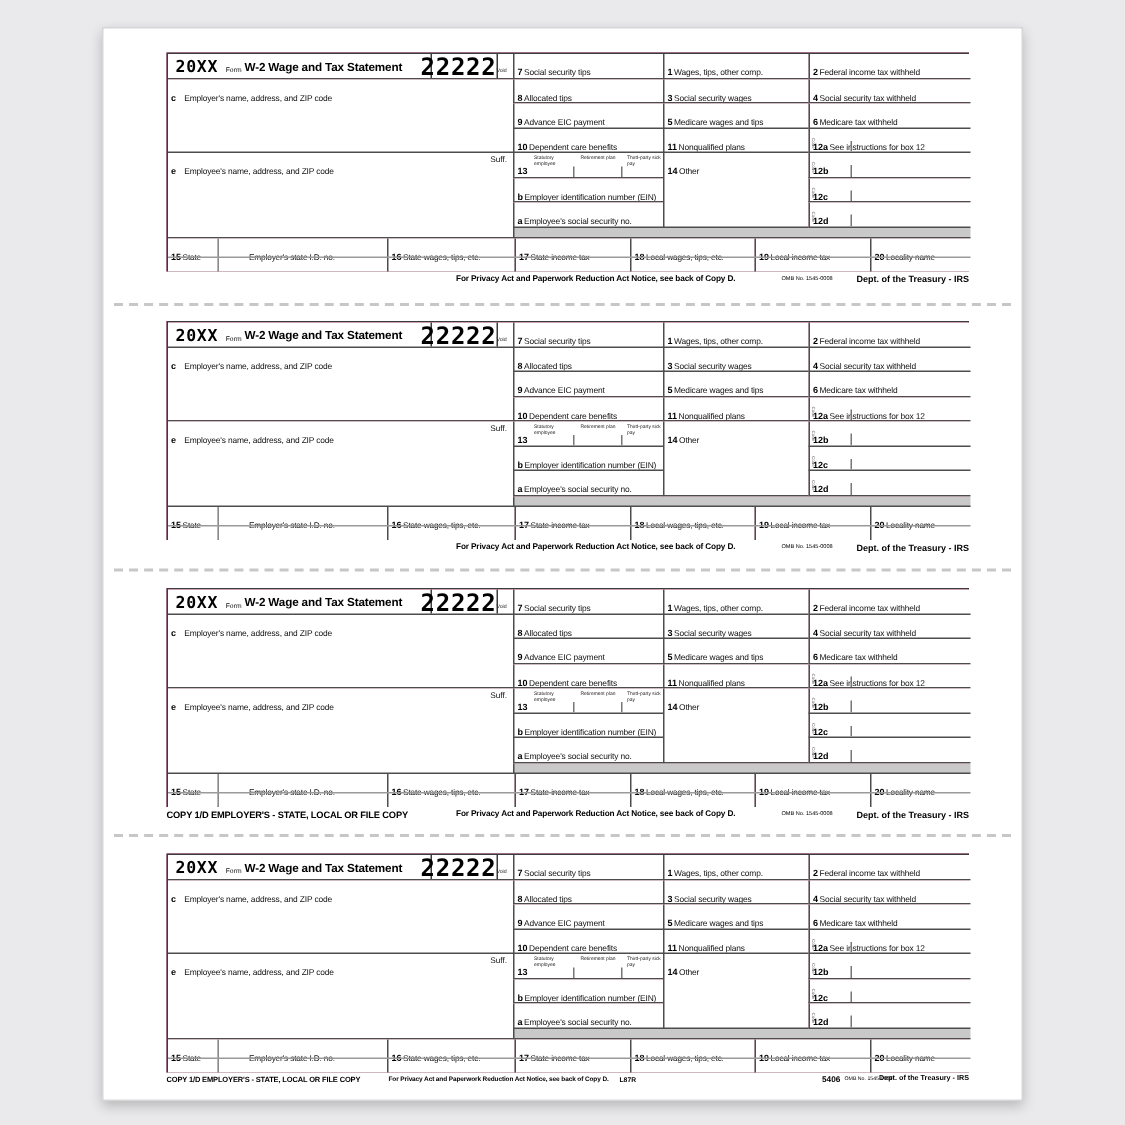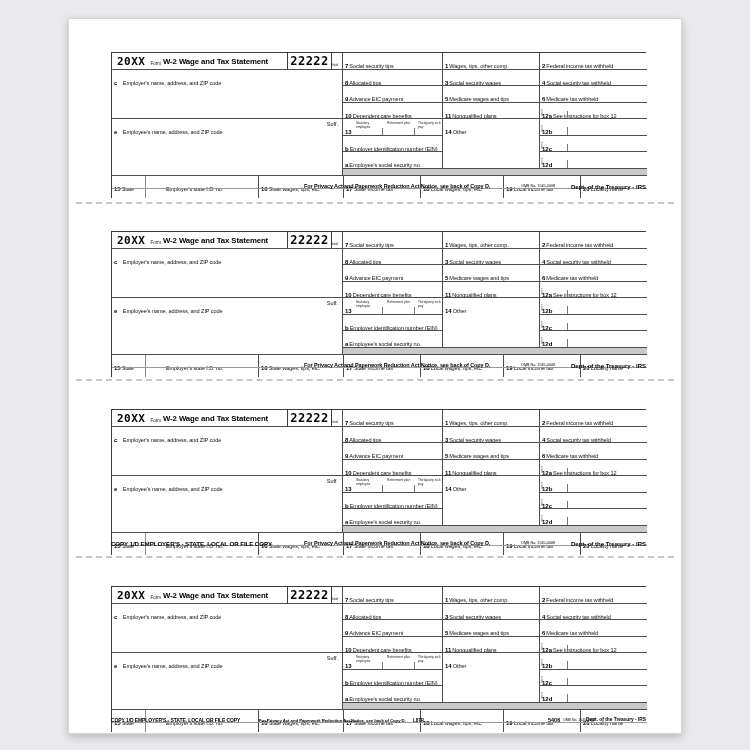--- a/index.html
+++ b/index.html
@@ -15,41 +15,41 @@
     background:#ffffff;
     border:1px solid #d6d6d8;
     box-shadow:0 3px 8px rgba(0,0,0,0.22);
   }
   .perf{
     position:absolute;left:7px;right:7px;height:0;
     border-top:2px dashed #c7c7c9;
   }
   .copy{position:absolute;left:42px;width:535px;height:162px;}
   .w2{
-    position:absolute;left:0;top:17px;width:535px;height:146px;
+    position:absolute;left:0;top:0;width:535px;height:146px;
     border:1px solid #3c3c3c;background:#ec4899;box-sizing:border-box;
   }
   .cell{
     position:absolute;box-sizing:border-box;overflow:hidden;
     padding:1px 0 0 2px;background:#fff;
   }
   .bl{border-left:1px solid #4d4d4d;}
   .bb{border-bottom:1px solid #4d4d4d;}
   .n{font-weight:bold;font-size:6px;color:#000;margin-right:1px;}
   .t{font-size:5.6px;color:#111;white-space:nowrap;letter-spacing:-0.1px;}
   
   .p-hdr{left:0;top:0;width:230px;height:17px;display:flex;align-items:center;}
   .year{font-family:"DejaVu Sans Mono",monospace;font-weight:bold;font-size:11px;letter-spacing:0.5px;margin-left:3px;color:#000;}
   .formword{font-size:4.5px;color:#111;margin:3px 2px 0 5px;}
   .title{font-weight:bold;font-size:7.8px;letter-spacing:-0.1px;color:#000;white-space:nowrap;}
   .ctrl{
     position:absolute;left:175px;top:0;width:43px;height:16px;
     border-left:1px solid #3c3c3c;border-right:1px solid #3c3c3c;
-    display:flex;align-items:center;justify-content:center;
-    font-family:"DejaVu Sans Mono",monospace;font-weight:bold;font-size:12px;letter-spacing:0.5px;
+    display:flex;align-items:center;justify-content:flex-end;
+    font-family:"DejaVu Sans Mono",monospace;font-weight:bold;font-size:16px;letter-spacing:0.5px;
   }
   .voidb{position:absolute;left:219px;top:1px;width:11px;height:15px;}
   .voidlbl{display:inline-block;font-size:6px;transform:scale(0.58);transform-origin:left top;color:#222;}
   
   .p-c{left:0;top:17px;width:230px;height:49.4px;}
   .p-e{left:0;top:66.4px;width:230px;height:56.6px;}
   .suff{position:absolute;right:4px;top:2px;font-size:5.5px;color:#111;}
   
   .pb7 {left:230px;top:0;width:100px;height:16.6px;}
   .pb8 {left:230px;top:16.6px;width:100px;height:16.6px;}

